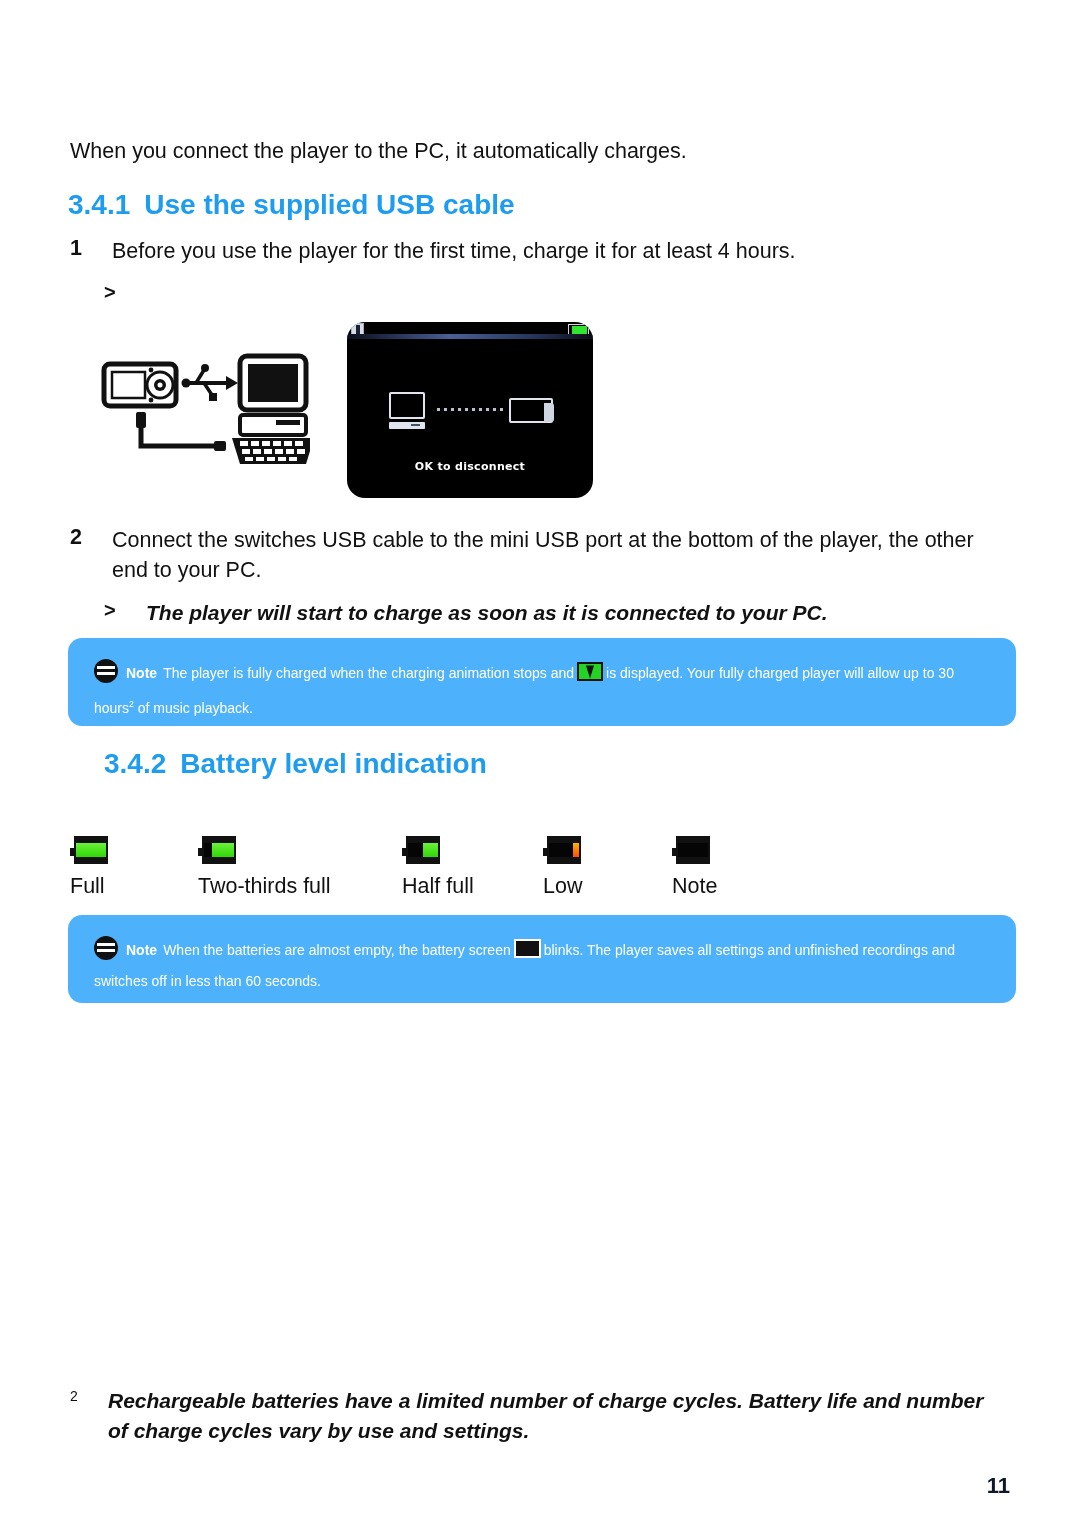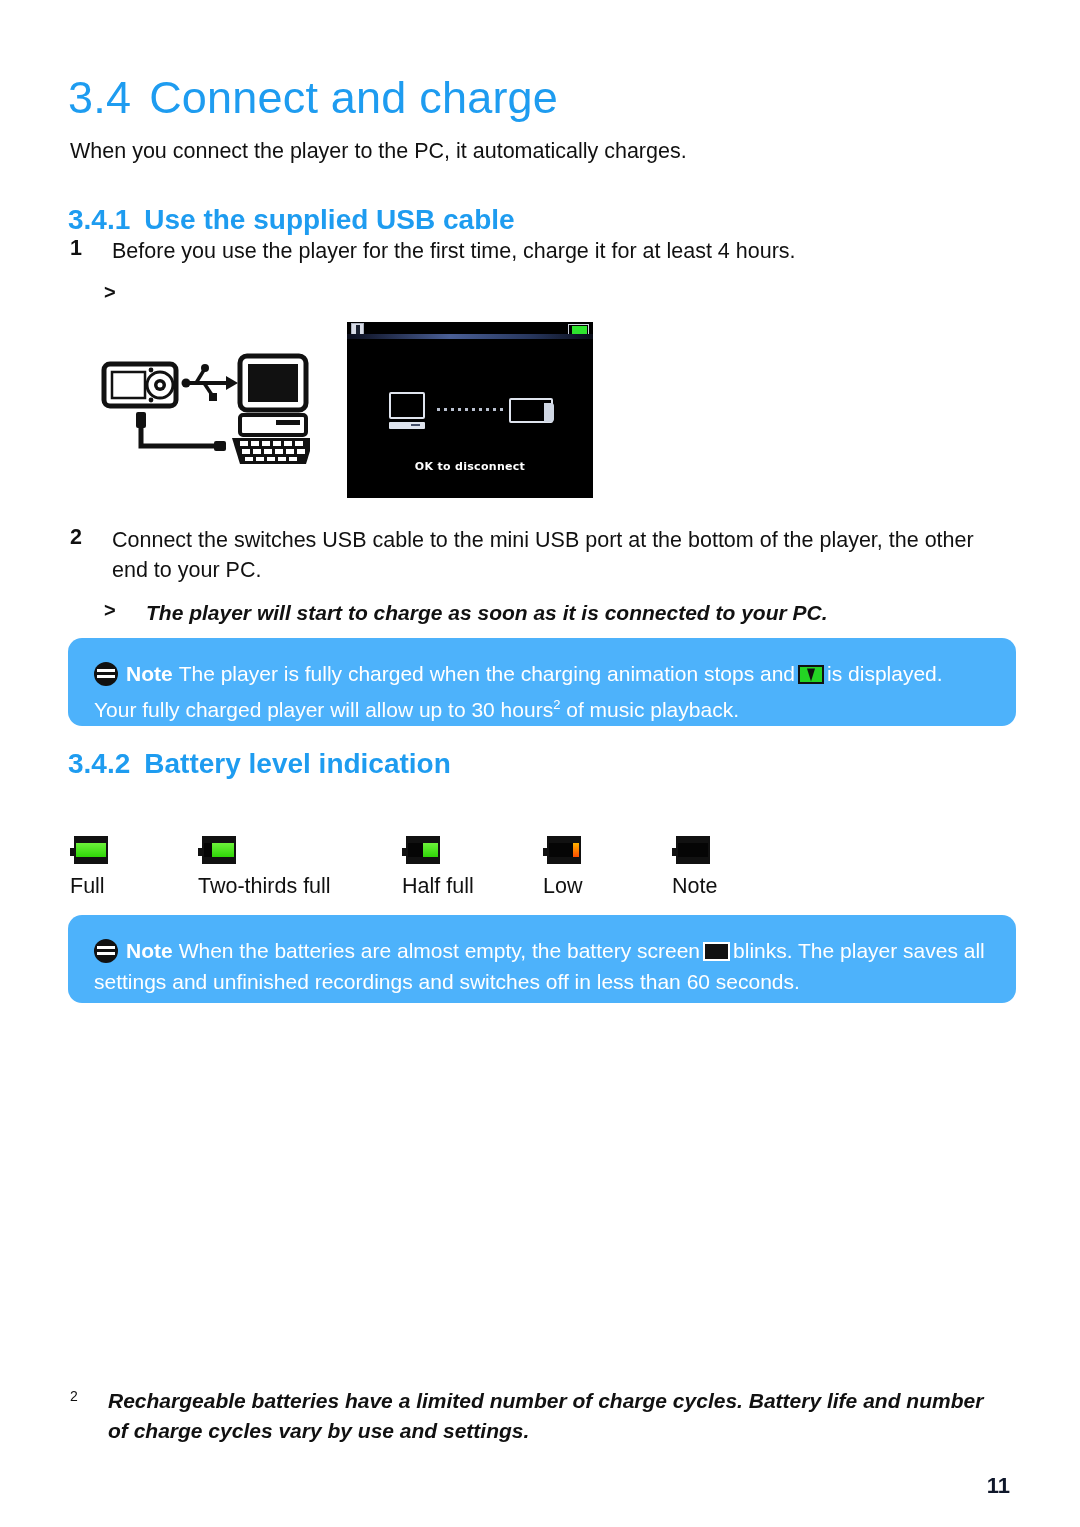--- a/index.html
+++ b/index.html
@@ -48,22 +48,22 @@
 
   .h-sub {
     position: absolute;
     left: 68px;
     font-size: 28px;
     font-weight: bold;
     color: #1e9cf0;
     white-space: nowrap;
   }
   .h-sub .num { margin-right: 14px; }
-  #sub1 { top: 204px; }
-  #sub2 { top: 748px; }
+  #sub1 { top: 189px; }
+  #sub2 { top: 748px; margin-left: 36px; }
 
   
   .step {
     position: absolute;
     left: 70px;
     width: 930px;
     display: flex;
   }
   .step .marker {
     width: 42px;
@@ -116,20 +116,21 @@
 
   
   .device-screen {
     position: absolute;
     left: 347px;
     top: 322px;
     width: 246px;
     height: 176px;
     background: #000000;
     overflow: hidden;
+    border-radius: 18px;
   }
   .ds-statusbar {
     position: absolute;
     left: 0; top: 0;
     width: 100%;
     height: 16px;
   }
   .ds-statusbar .glow {
     position: absolute;
     left: 0; top: 12px;
@@ -240,21 +241,21 @@
     left: 68px;
     width: 948px;
     background: #4db2fb;
     border-radius: 14px;
     padding: 20px 26px 22px 26px;
   }
   #note1 { top: 638px; height: 88px; }
   #note2 { top: 915px; height: 88px; }
 
   .note-text {
-    font-size: 21px;
+    font-size: 14px;
     line-height: 31px;
     color: #ffffff;
   }
   .note-word {
     font-weight: bold;
     color: #ffffff;
     margin-right: 6px;
   }
   .note-icon {
     display: inline-block;
@@ -398,23 +399,20 @@
     font-size: 22px;
     font-weight: bold;
     color: #0f172a;
   }
 </style>
 </head>
 <body>
 
 <div class="page">
 
-  <div class="h-main">
-    <span class="num">3.4</span><span>Connect and charge</span>
-  </div>
 
   <div class="intro-line">When you connect the player to the PC, it automatically charges.</div>
 
   <div class="h-sub" id="sub1">
     <span class="num">3.4.1</span><span>Use the supplied USB cable</span>
   </div>
 
   <div class="step" id="step1">
     <div class="marker">1</div>
     <div class="body">Before you use the player for the first time, charge it for at least 4 hours.</div>

